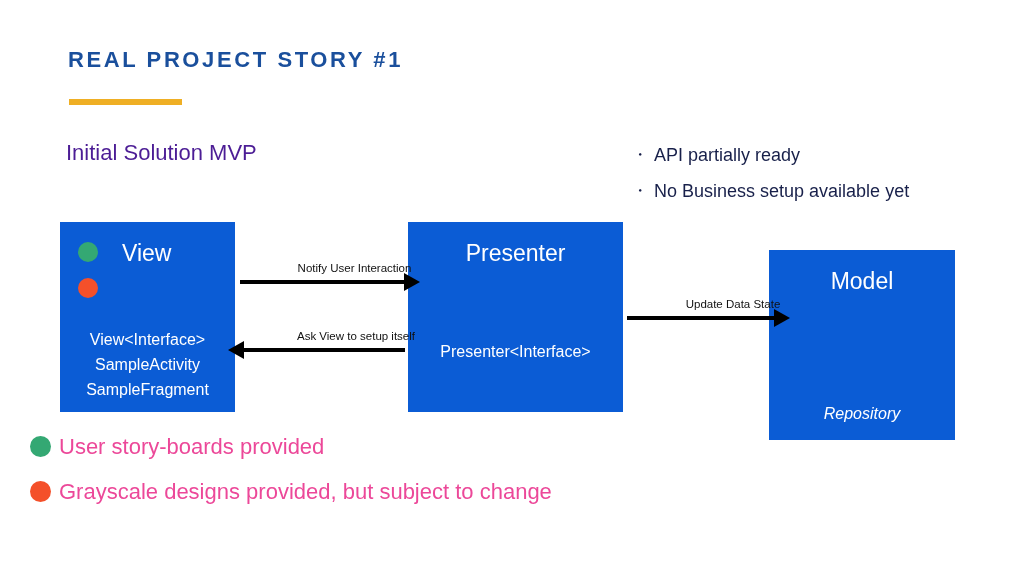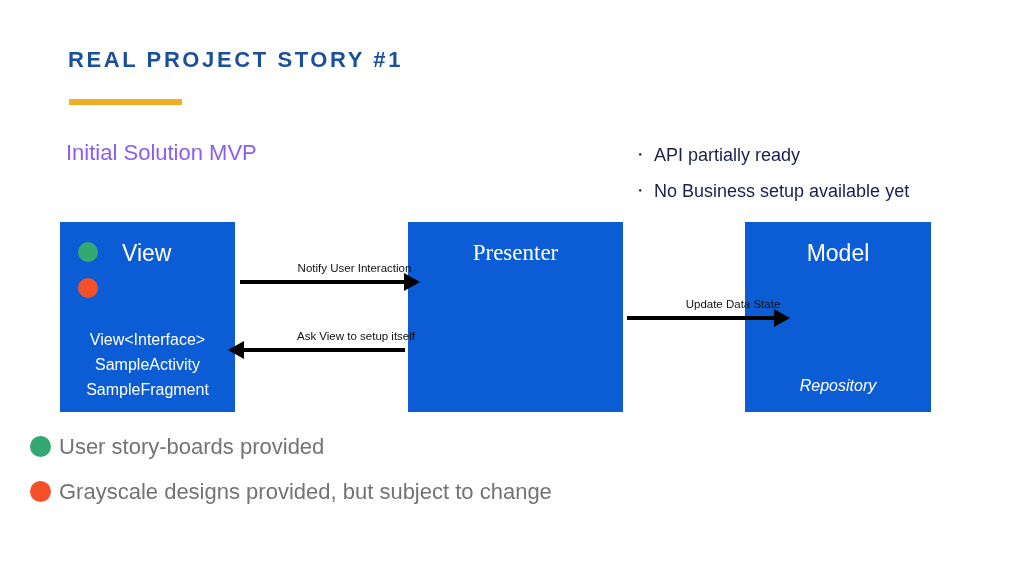--- a/index.html
+++ b/index.html
@@ -38,21 +38,21 @@
     height: 6px;
     background: #efaf24;
   }
 
   
   .section-label {
     position: absolute;
     left: 66px;
     top: 140px;
     font-size: 22px;
-    color: #8b5cf6;
+    color: #4c1d95;
     white-space: nowrap;
   }
 
   
   .notes-list {
     position: absolute;
     left: 632px;
     top: 140px;
     width: 392px;
   }
@@ -87,22 +87,22 @@
   }
   .box {
     position: absolute;
     background: #0b5cd5;
     color: #ffffff;
     top: 222px;
     height: 190px;
     box-sizing: border-box;
   }
   .box-view     { left: 60px;  width: 175px; }
-  .box-presenter{ left: 408px; width: 215px; font-family: Liberation Serif, serif; }
-  .box-model    { left: 745px; width: 186px; }
+  .box-presenter{ left: 408px; width: 215px; }
+  .box-model    { left: 769px; width: 186px; margin-top: 28px; }
 
   .box-title {
     position: absolute;
     top: 18px;
     left: 0;
     right: 0;
     text-align: center;
     font-size: 23px;
     color: #ffffff;
   }
@@ -185,21 +185,21 @@
   }
   .legend-dot {
     width: 21px;
     height: 21px;
     border-radius: 50%;
     flex: 0 0 21px;
     margin-right: 8px;
   }
   .legend-text {
     font-size: 22px;
-    color: #737373;
+    color: #ec4899;
   }
 </style>
 </head>
 <body>
 
 <div id="slide">
 
   <div class="slide-title">REAL PROJECT STORY #1</div>
   <div class="accent-bar"></div>
 
@@ -222,20 +222,21 @@
       <span class="status-dot dot-green"></span>
       <span class="status-dot dot-red"></span>
       <div class="box-title">View</div>
       <div class="box-sub" style="white-space: pre-line;">View&lt;Interface&gt;
 SampleActivity
 SampleFragment</div>
     </div>
 
     <div class="box box-presenter">
       <div class="box-title">Presenter</div>
+      <div class="box-sub" style="white-space: pre-line;">Presenter&lt;Interface&gt;</div>
     </div>
 
     <div class="box box-model">
       <div class="box-title">Model</div>
       <div class="box-sub" style="white-space: pre-line;">Repository</div>
     </div>
 
     <div class="arrow-group arrow-notify">
       <span class="arrow-label">Notify User Interaction</span>
       <span class="arrow-line"></span>

